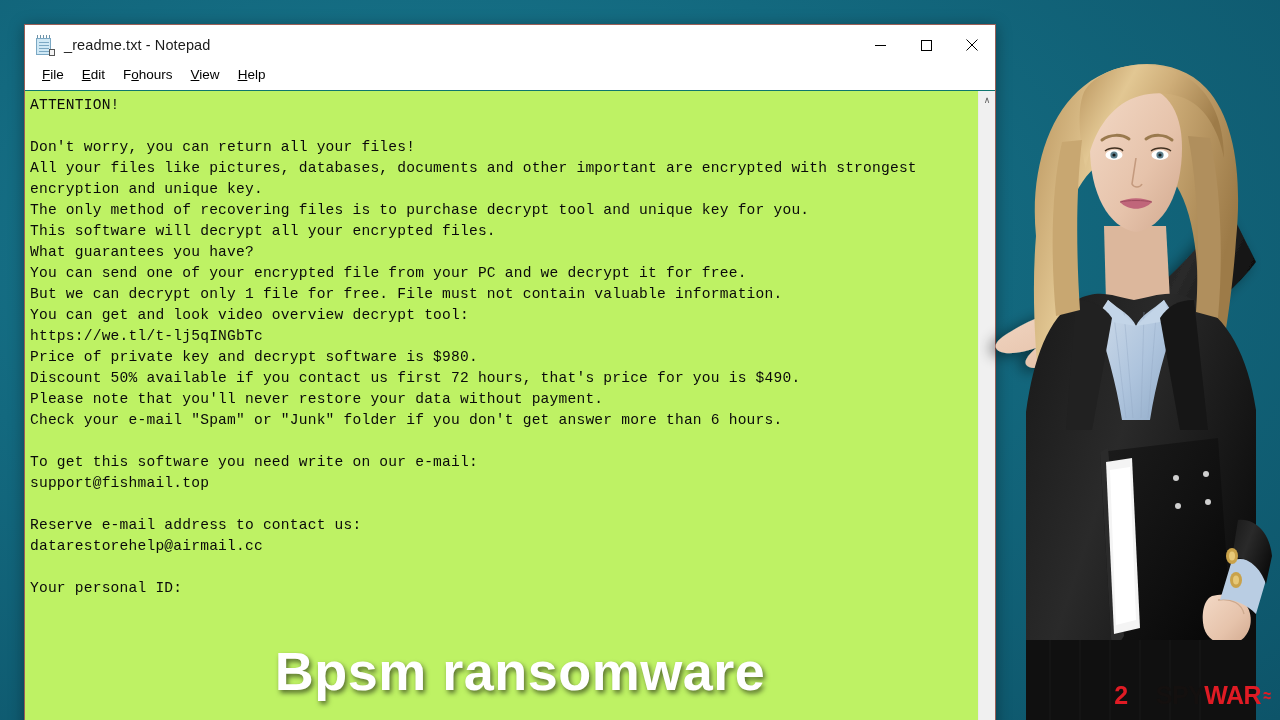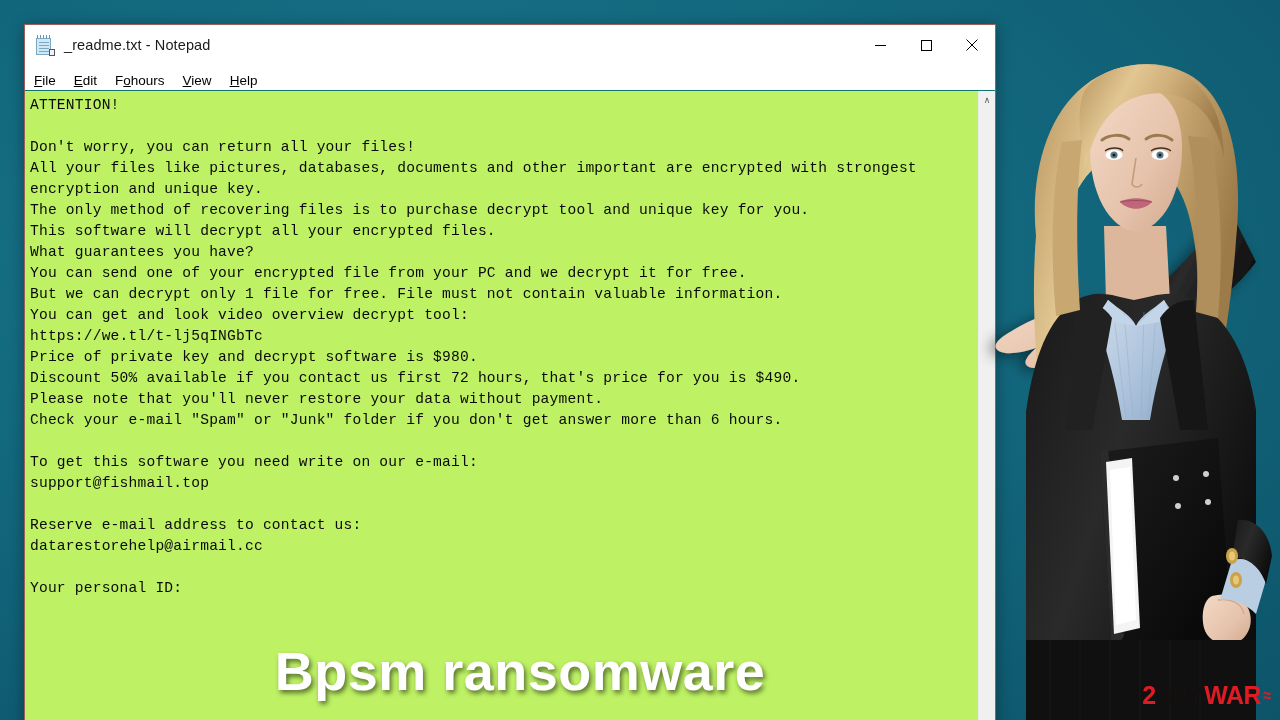--- a/index.html
+++ b/index.html
@@ -111,21 +111,22 @@
     justify-content: center;
     cursor: default;
   }
   .win-btn svg { display: block; }
 
   .menubar {
     height: 25px;
     min-height: 25px;
     background: #ffffff;
     display: flex;
-    align-items: flex-end;
+    align-items: flex-start;
+    padding-left: 8px;
     box-sizing: border-box;
   }
   .menu-item {
     font-size: 13.5px;
     color: #000;
     padding: 2px 9px;
     cursor: default;
     white-space: nowrap;
   }
   .menu-item u { text-decoration: underline; }
@@ -221,21 +222,21 @@
     bottom: 12px;
     font-size: 25px;
     font-weight: 700;
     letter-spacing: -0.5px;
     white-space: nowrap;
     line-height: 1;
     display: flex;
     align-items: center;
   }
   .wm-red { color: #e01b24; }
-  .wm-dark { color: #14100f; }
+  .wm-dark { color: #14100f; margin-left: 28px; }
   .wm-tail {
     display: inline-block;
     margin-left: 1px;
     color: #e01b24;
     font-size: 19px;
     transform: scaleX(0.75);
   }
 </style>
 </head>
 <body>

